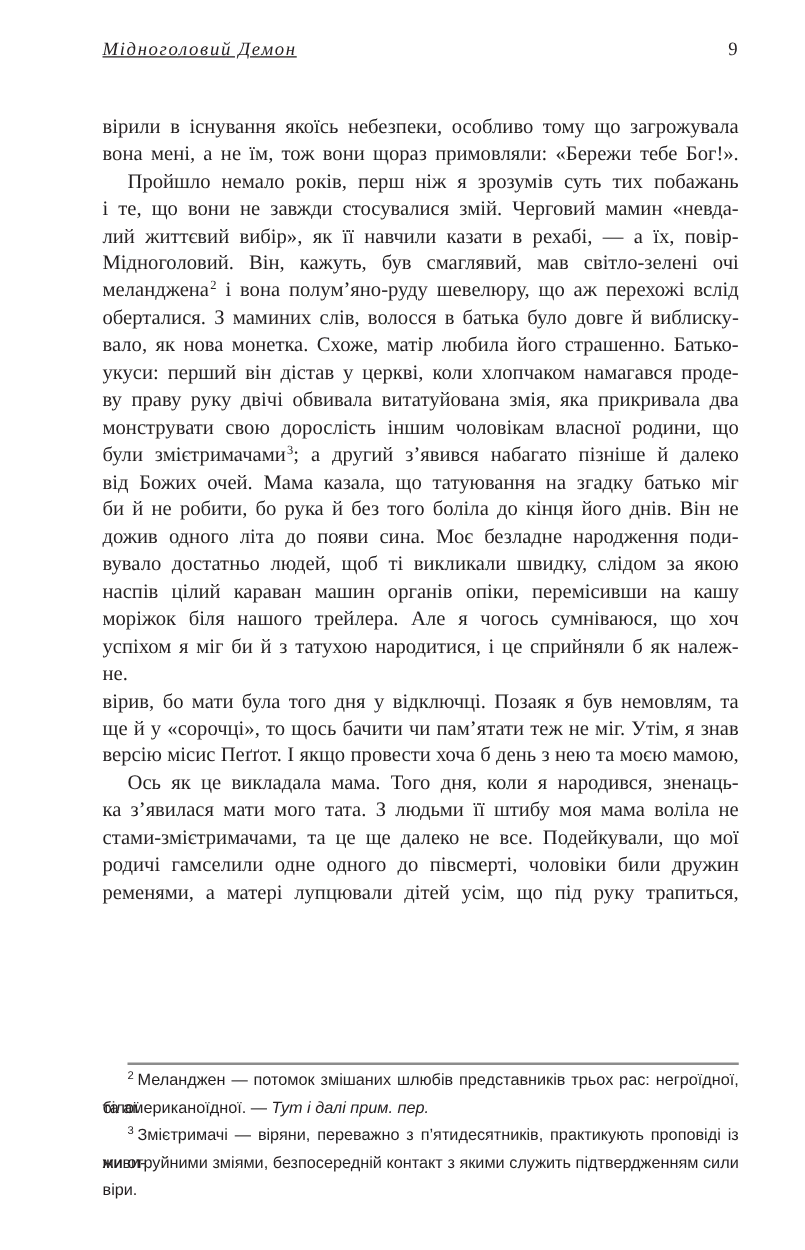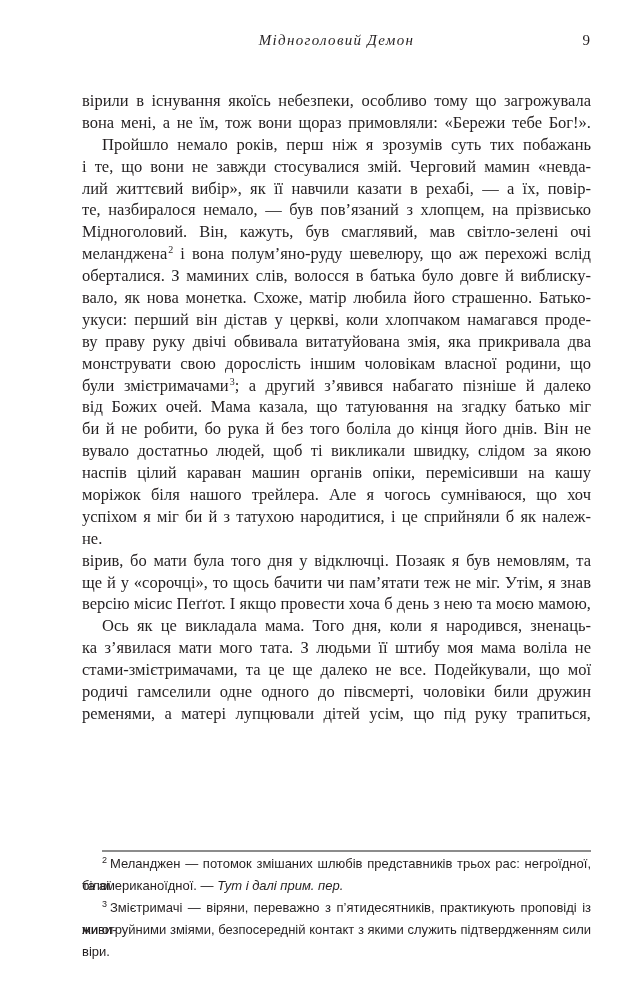--- a/index.html
+++ b/index.html
@@ -5,22 +5,22 @@
     html, body { margin: 0; padding: 0; background: #ffffff; }
     body { width: 644px; height: 1000px; position: relative; overflow: hidden; color: #231f20; }
     .page { position: absolute; left: 0; top: 0; width: 644px; height: 1000px; background: #ffffff; }
 
     .running-head {
       position: absolute; left: 82px; top: 30px; width: 509px; height: 20px;
       font-family: "Liberation Serif", "DejaVu Serif", serif;
       font-size: 15px; line-height: 20px;
     }
     .running-title {
-      position: absolute; left: 0; right: 0; text-align: center;
-      font-style: italic; letter-spacing: 1.3px;
+      position: absolute; left: 0; right: 0; text-align: left;
+      font-style: italic; letter-spacing: 1.3px; text-decoration: underline;
     }
     .page-number { position: absolute; right: 1px; top: 0; }
 
     .body-text {
       position: absolute; left: 82px; top: 90px; width: 509px;
       font-family: "Liberation Serif", "DejaVu Serif", serif;
       font-size: 16.5px; line-height: 21.9px;
     }
     .ln { display: block; height: 21.9px; overflow: visible; }
     .j { text-align: justify; text-align-last: justify; }
@@ -55,31 +55,31 @@
 
     <div>
       <div class="ln j">вірили в існування якоїсь небезпеки, особливо тому що загрожувала</div>
       <div class="ln j">вона мені, а не їм, тож вони щораз примовляли: «Бережи тебе Бог!».</div>
     </div>
 
     <div>
       <div class="ln j ind">Пройшло немало років, перш ніж я зрозумів суть тих побажань</div>
       <div class="ln j">і те, що вони не завжди стосувалися змій. Черговий мамин «невда-</div>
       <div class="ln j">лий життєвий вибір», як її навчили казати в рехабі, — а їх, повір-</div>
-      <div class="ln j">те, назбиралося немало, — був пов’язаний з хлопцем, на прізвисько</div>
       <div class="ln j">Мідноголовий. Він, кажуть, був смаглявий, мав світло-зелені очі</div>
       <div class="ln j"><span>меланджена</span><sup class="fnref">2</sup><span> і вона полум’яно-руду шевелюру, що аж перехожі вслід</span></div>
       <div class="ln j">оберталися. З маминих слів, волосся в батька було довге й виблиску-</div>
       <div class="ln j">вало, як нова монетка. Схоже, матір любила його страшенно. Батько-</div>
       <div class="ln j">укуси: перший він дістав у церкві, коли хлопчаком намагався проде-</div>
       <div class="ln j">ву праву руку двічі обвивала витатуйована змія, яка прикривала два</div>
       <div class="ln j">монструвати свою дорослість іншим чоловікам власної родини, що</div>
       <div class="ln j"><span>були змієтримачами</span><sup class="fnref">3</sup><span>; а другий з’явився набагато пізніше й далеко</span></div>
       <div class="ln j">від Божих очей. Мама казала, що татуювання на згадку батько міг</div>
       <div class="ln j">би й не робити, бо рука й без того боліла до кінця його днів. Він не</div>
+      <div class="ln j">дожив одного літа до появи сина. Моє безладне народження поди-</div>
       <div class="ln j">вувало достатньо людей, щоб ті викликали швидку, слідом за якою</div>
       <div class="ln j">наспів цілий караван машин органів опіки, перемісивши на кашу</div>
       <div class="ln j">моріжок біля нашого трейлера. Але я чогось сумніваюся, що хоч</div>
       <div class="ln j">успіхом я міг би й з татухою народитися, і це сприйняли б як належ-</div>
       <div class="ln l">не.</div>
     </div>
 
     <div>
       <div class="ln j">вірив, бо мати була того дня у відключці. Позаяк я був немовлям, та</div>
       <div class="ln j">ще й у «сорочці», то щось бачити чи пам’ятати теж не міг. Утім, я знав</div>

